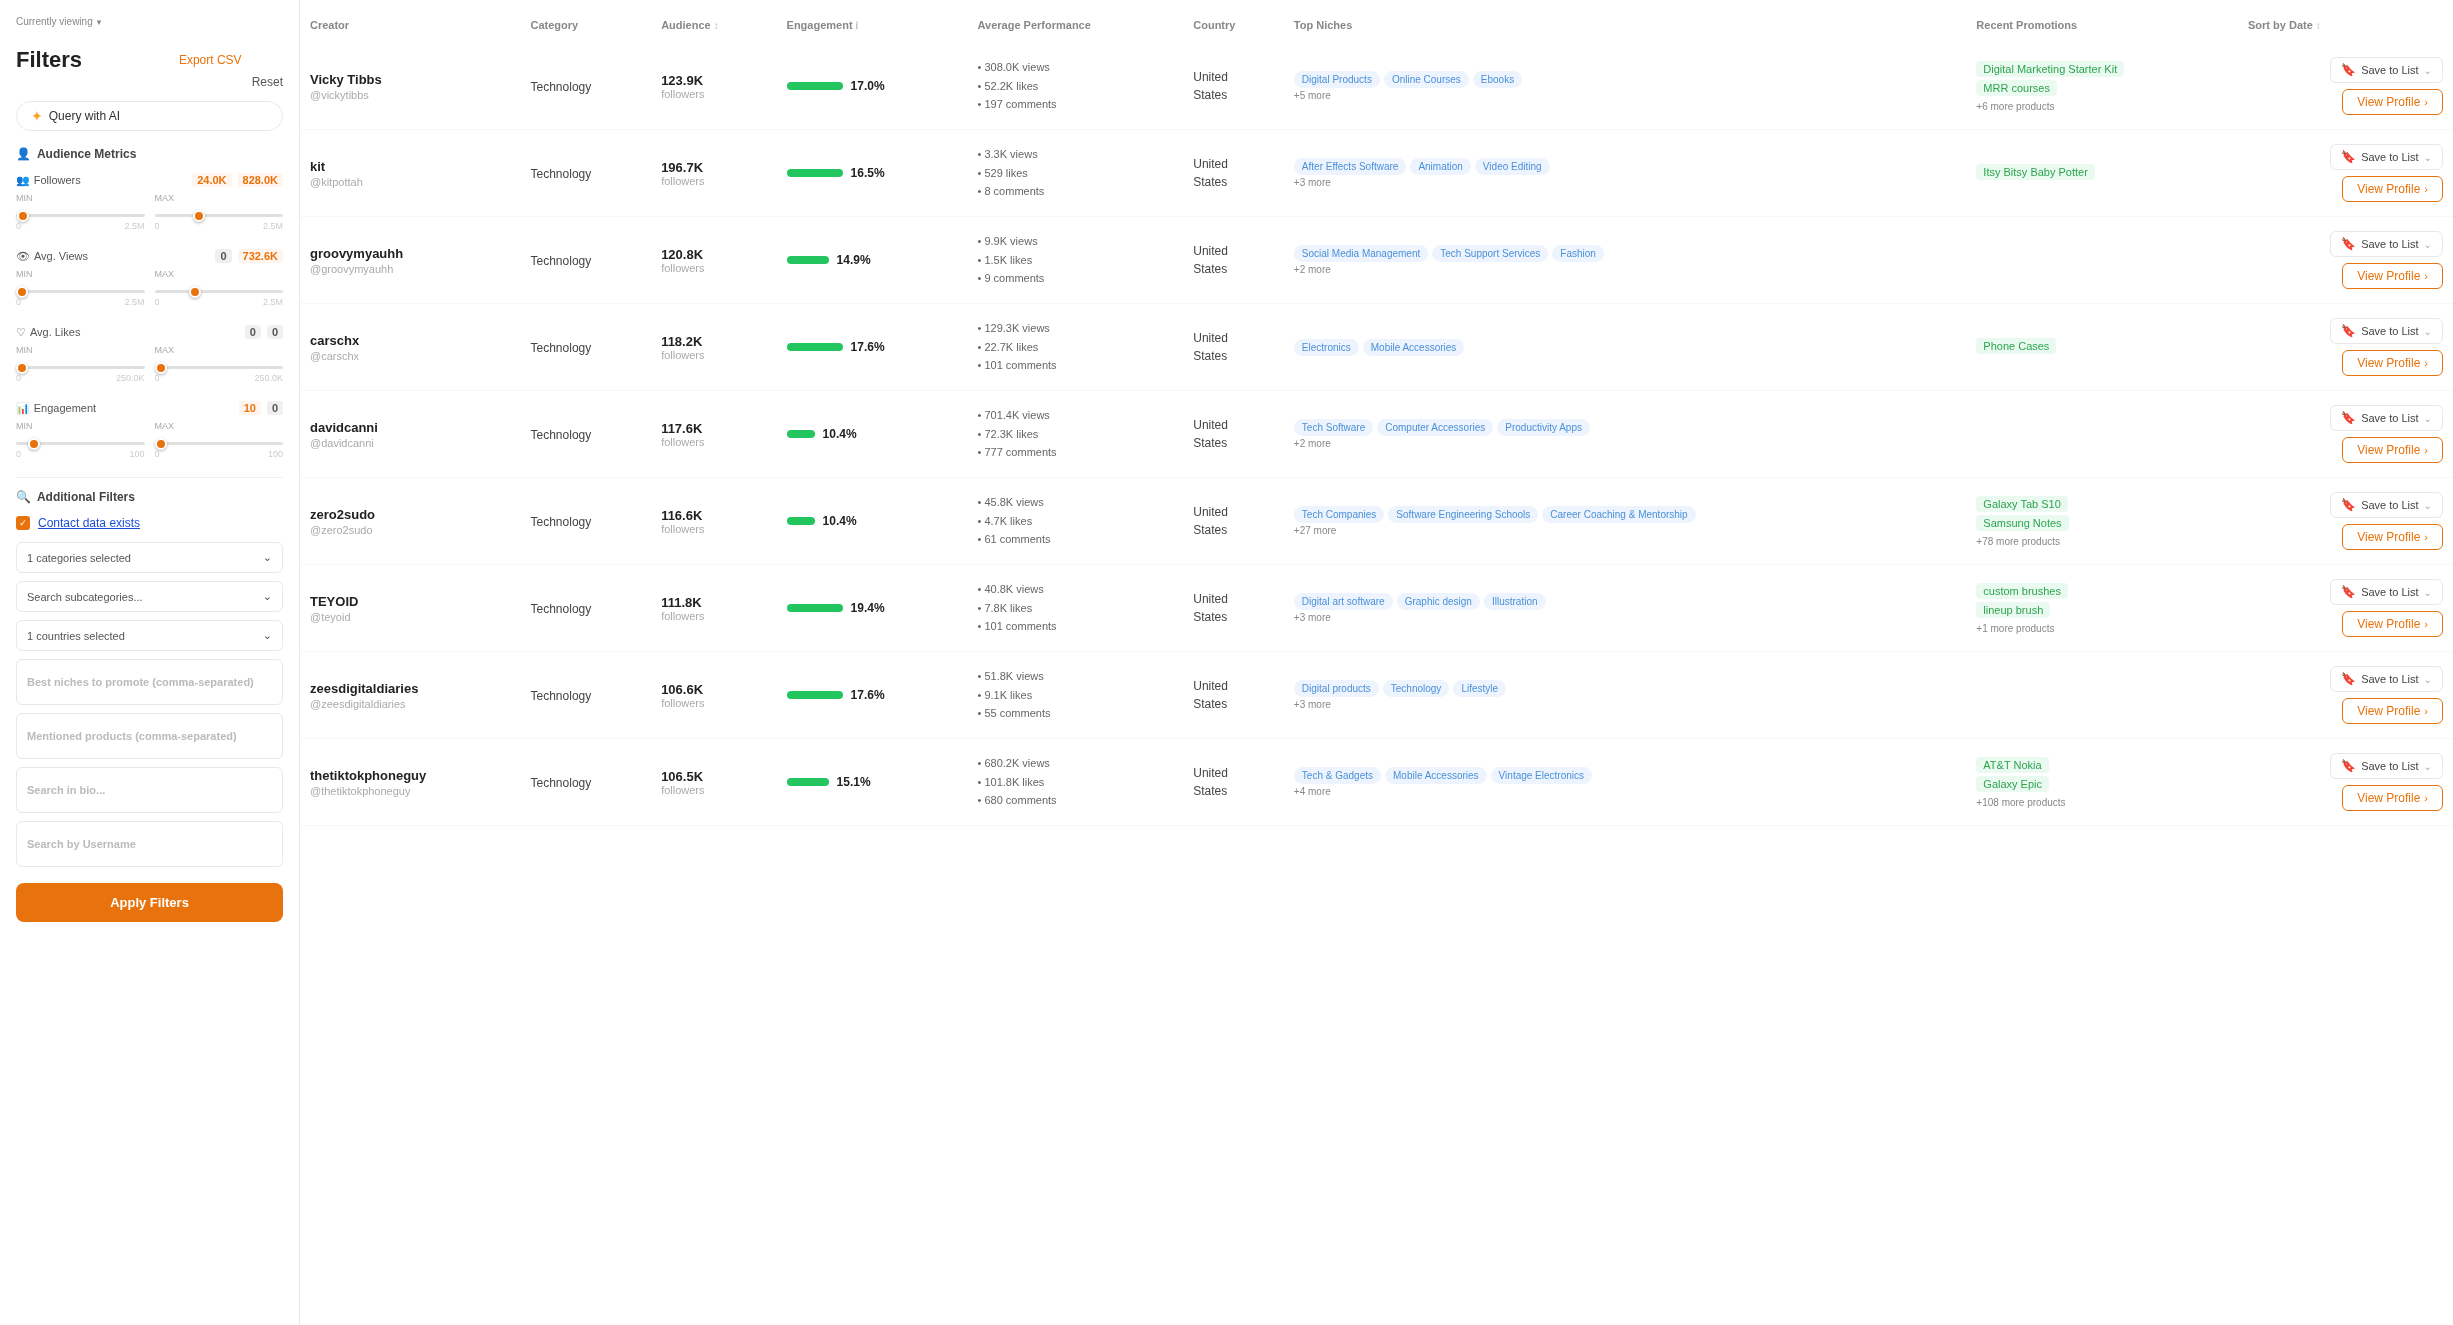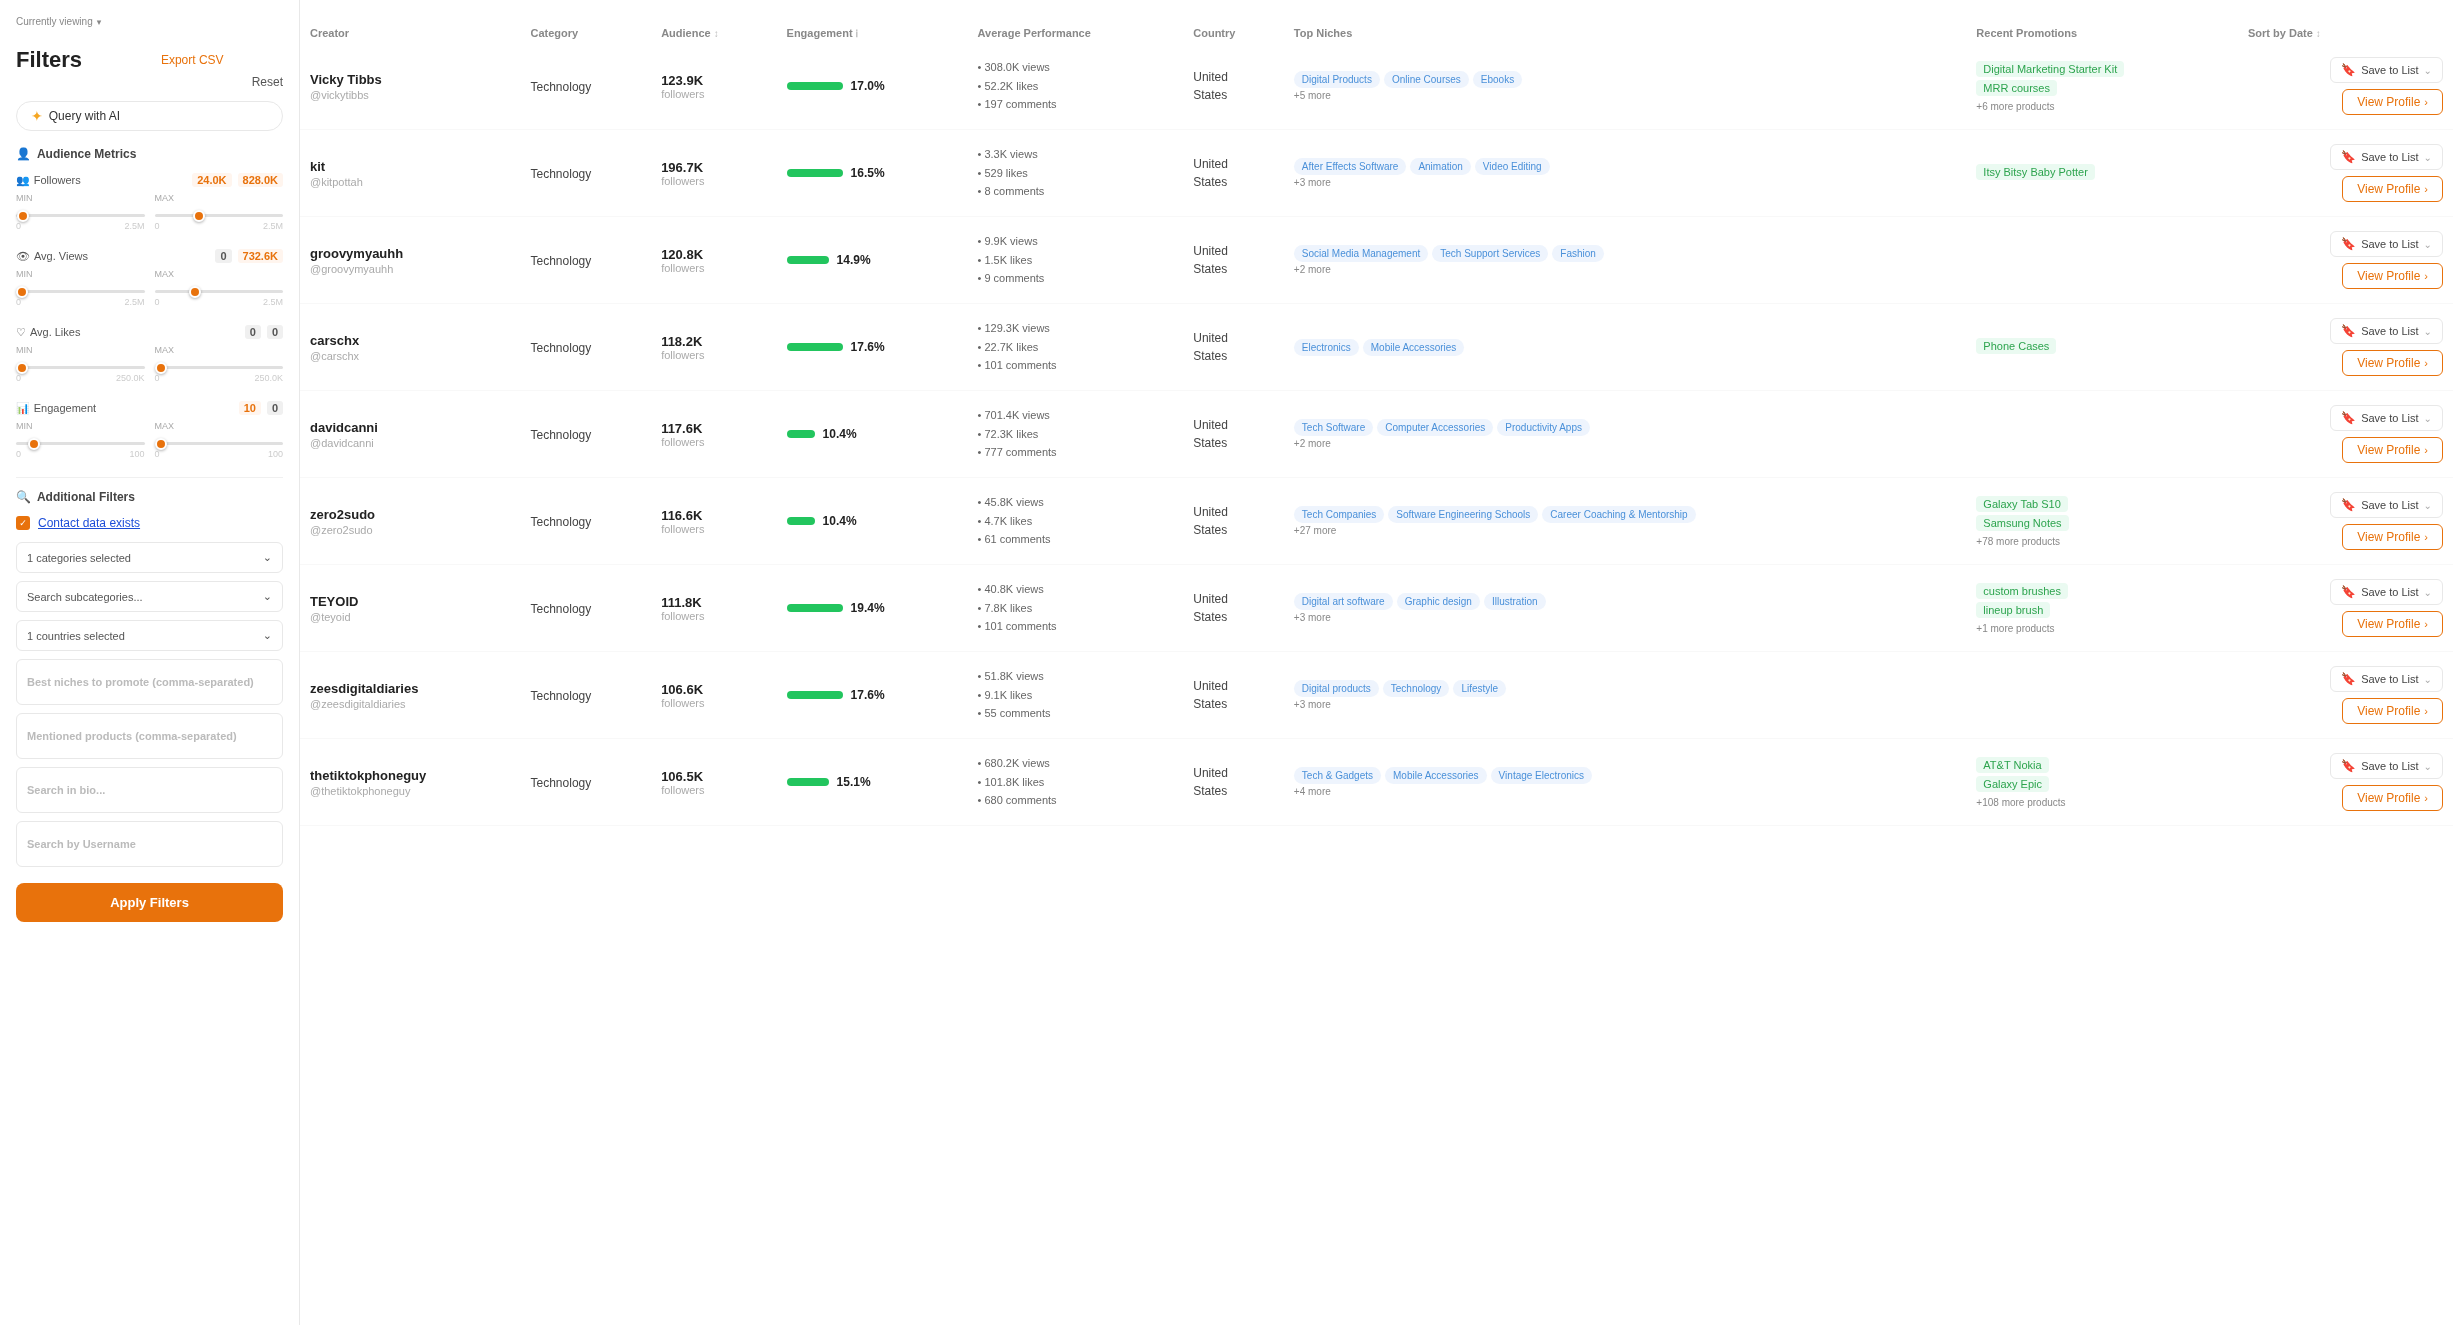--- a/index.html
+++ b/index.html
@@ -46,21 +46,21 @@
 
     .text-input { width: 100%; border: 1px solid #e8e8e8; border-radius: 6px; padding: 16px 10px; font-size: 11px; color: #555; margin-bottom: 8px; outline: none; font-weight: bold; }
     .text-input::placeholder { color: #bbb; }
 
     .apply-btn { width: 100%; background: #e8720c; color: #fff; border: none; border-radius: 8px; padding: 12px; font-size: 13px; font-weight: 600; cursor: pointer; margin-top: 8px; }
 
     
     #main { flex: 1; overflow: auto; background: #fff; }
     table { width: 100%; border-collapse: collapse; }
     thead tr { border-bottom: 1px solid #f0f0f0; }
-    thead th { padding: 14px 10px; font-size: 11px; font-weight: 600; color: #888; text-align: left; white-space: nowrap; position: sticky; top: 12px; background: #fff; z-index: 10; }
+    thead th { padding: 14px 10px; font-size: 11px; font-weight: 600; color: #888; text-align: left; white-space: nowrap; position: sticky; top: 4px; background: #fff; z-index: 10; }
     tbody tr { border-bottom: 1px solid #f8f8f8; }
     td { padding: 14px 10px; vertical-align: middle; }
 
     .creator-name { font-size: 13px; font-weight: 600; color: #222; }
     .creator-handle { font-size: 11px; color: #aaa; margin-top: 2px; }
 
     .category-badge { font-size: 12px; color: #444; }
 
     .audience-num { font-size: 13px; font-weight: 600; color: #222; }
     .audience-label { font-size: 11px; color: #aaa; }
@@ -97,21 +97,21 @@
 <body>
 
 <div id="sidebar">
   <div class="sidebar-header">
     <div class="currently-viewing">
       <span>Currently viewing</span>
       <span class="cv-chevron">▾</span>
     </div>
     <div style="display:flex; justify-content:space-between; align-items:center;">
       <div class="sidebar-title">Filters</div>
-      <div style="display:flex;gap:28px;justify-content:flex-end;">
+      <div style="display:flex;gap:10px;justify-content:flex-end;">
         <button class="export-csv">Export CSV</button>
         <button class="reset-btn">Reset</button>
       </div>
     </div>
   </div>
 
   <button class="query-ai-btn">
     <span class="ai-star">✦</span>
     <span>Query with AI</span>
   </button>

